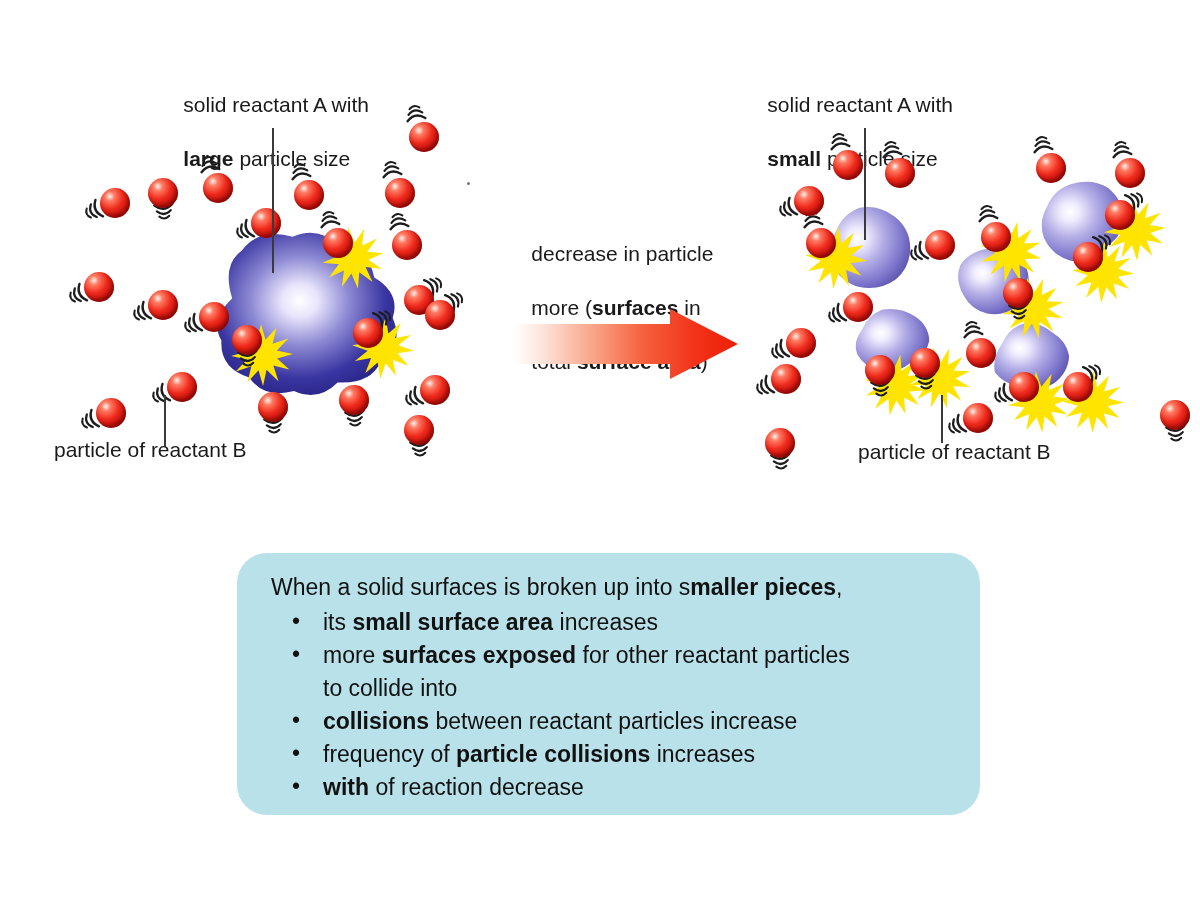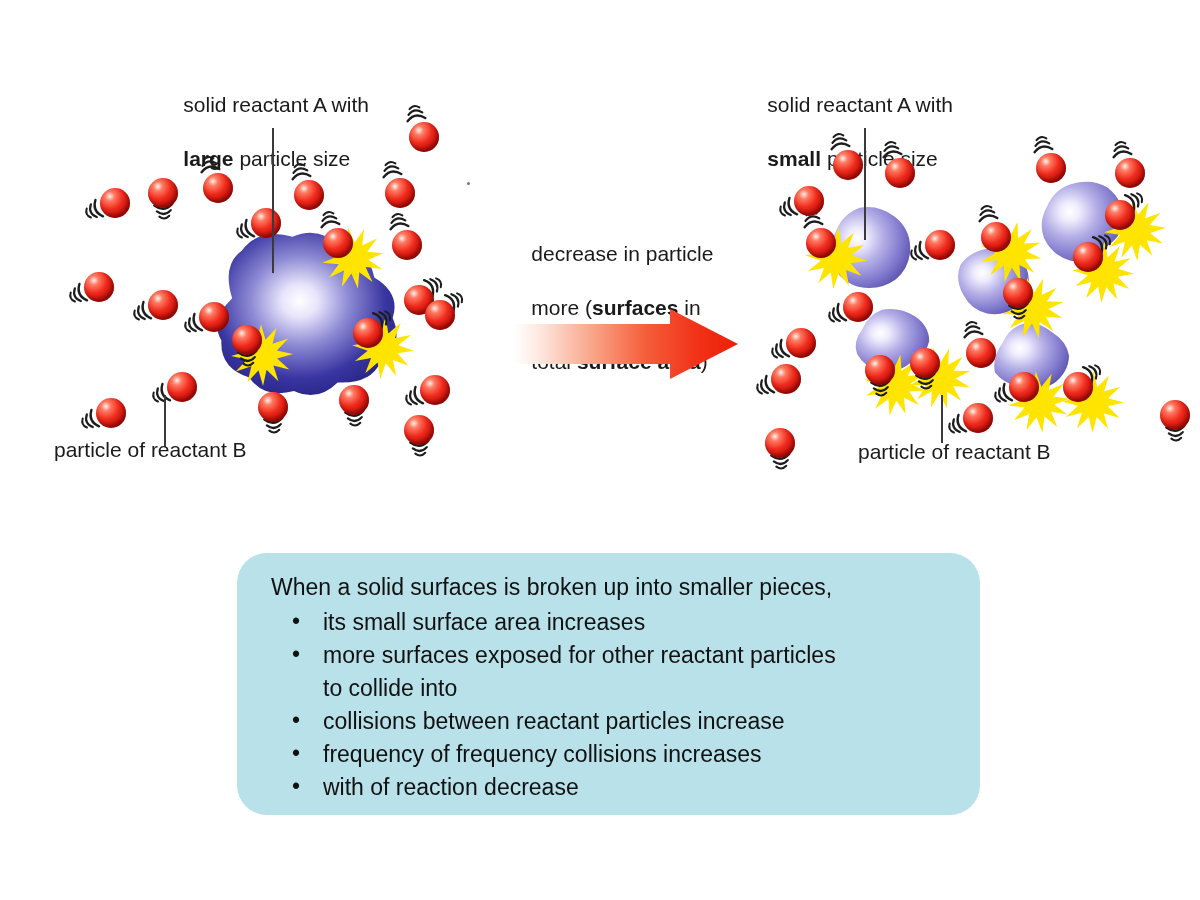--- a/index.html
+++ b/index.html
@@ -34,21 +34,21 @@
 
   
   #summary{position:absolute;left:237px;top:553px;width:743px;height:262px;
            background:#b9e1ea;border-radius:30px;box-sizing:border-box;
            padding:18px 26px 10px 30px;}
   #summary .intro{font-size:23px;line-height:33px;color:#111;margin:0 0 2px 4px;}
   #summary ul{list-style:none;margin:0;padding:0;}
   #summary li{position:relative;font-size:23px;line-height:33px;color:#111;
               padding-left:56px;margin:0;}
   #summary li .bul{position:absolute;left:25px;top:-1px;font-size:23px;line-height:33px;}
-  #summary b{font-weight:400;}
+  #summary b{font-weight:700;}
 </style>
 </head>
 <body>
 
 <div id="stage">
 
   <div class="lbl" style="left:160px;top:64px;">
     <span>solid reactant A with</span><br>
     <b>large</b><span> particle size</span>
   </div>
@@ -568,18 +568,18 @@
 
   <div class="lbl" style="left:858px;top:438px;">particle of reactant B</div>
 
   <div id="summary">
     <div class="intro"><span>When a solid surfaces is broken up into s</span><b>maller pieces</b><span>,</span></div>
     <ul id="summary-list">
         <li><span class="bul">•</span><span>its </span><b>small surface area</b><span style="white-space: pre-line;"> increases</span></li>
         <li><span class="bul">•</span><span>more </span><b>surfaces exposed</b><span style="white-space: pre-line;"> for other reactant particles
 to collide into</span></li>
         <li><span class="bul">•</span><span></span><b>collisions</b><span style="white-space: pre-line;"> between reactant particles increase</span></li>
-        <li><span class="bul">•</span><span>frequency of </span><b>frequency collisions</b><span style="white-space: pre-line;"> increases</span></li>
+        <li><span class="bul">•</span><span>frequency of </span><b>particle collisions</b><span style="white-space: pre-line;"> increases</span></li>
         <li><span class="bul">•</span><span></span><b>with</b><span style="white-space: pre-line;"> of reaction decrease</span></li>
       </ul>
   </div>
 
 </div>
 
 </body></html>

